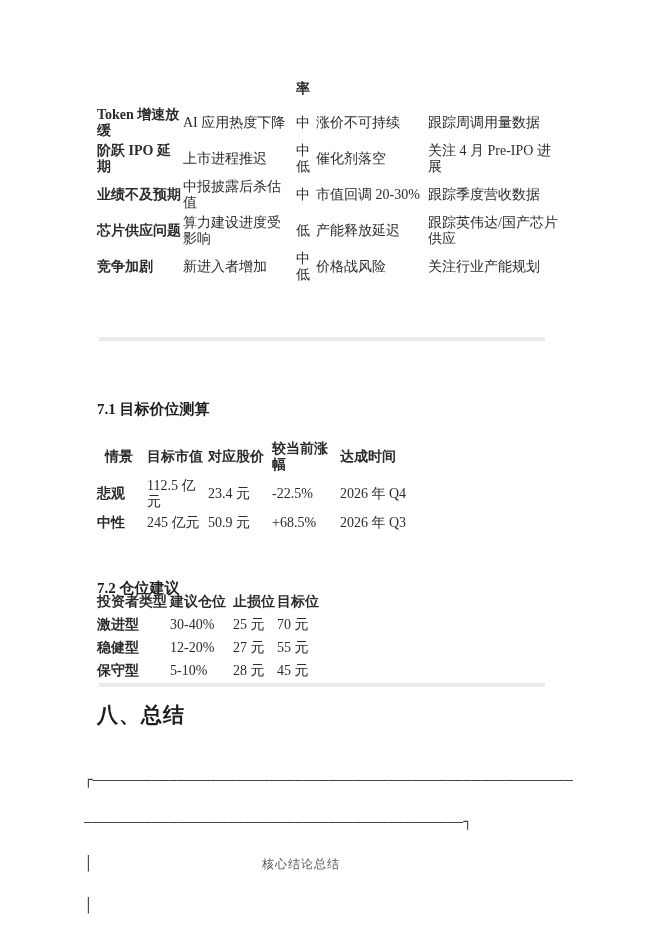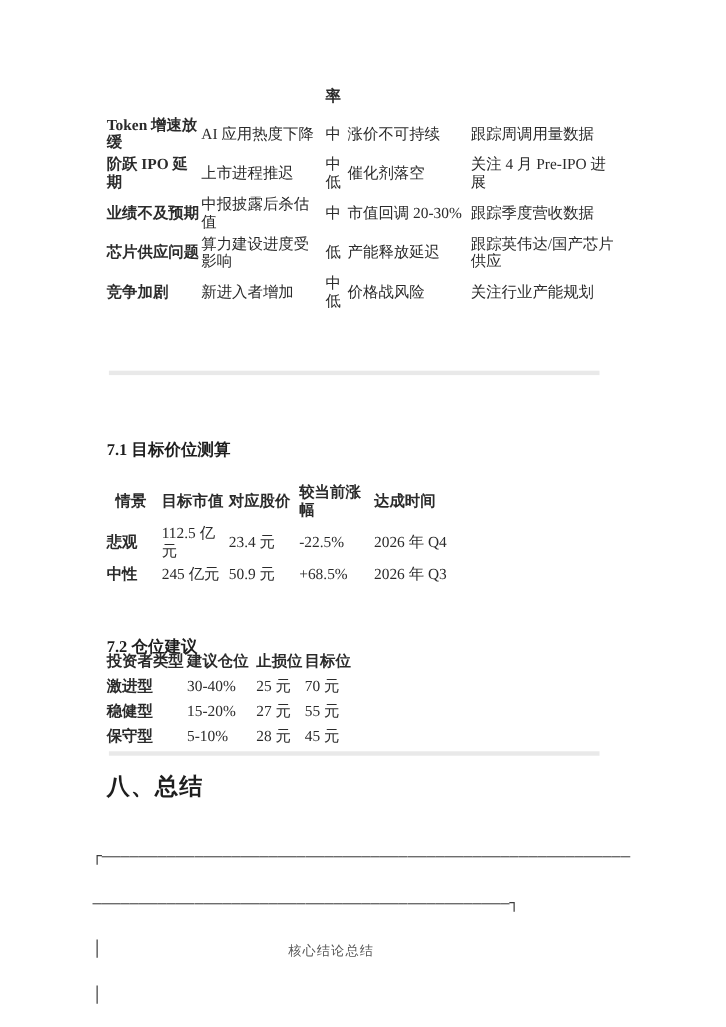--- a/index.html
+++ b/index.html
@@ -179,21 +179,21 @@
     </thead>
     <tbody>
       <tr>
         <td class="c-type">激进型</td>
         <td>30-40%</td>
         <td>25 元</td>
         <td>70 元</td>
       </tr>
       <tr>
         <td class="c-type">稳健型</td>
-        <td>15-20%</td>
+        <td>12-20%</td>
         <td>27 元</td>
         <td>55 元</td>
       </tr>
       <tr>
         <td class="c-type">保守型</td>
         <td>5-10%</td>
         <td>28 元</td>
         <td>45 元</td>
       </tr>
     </tbody>

